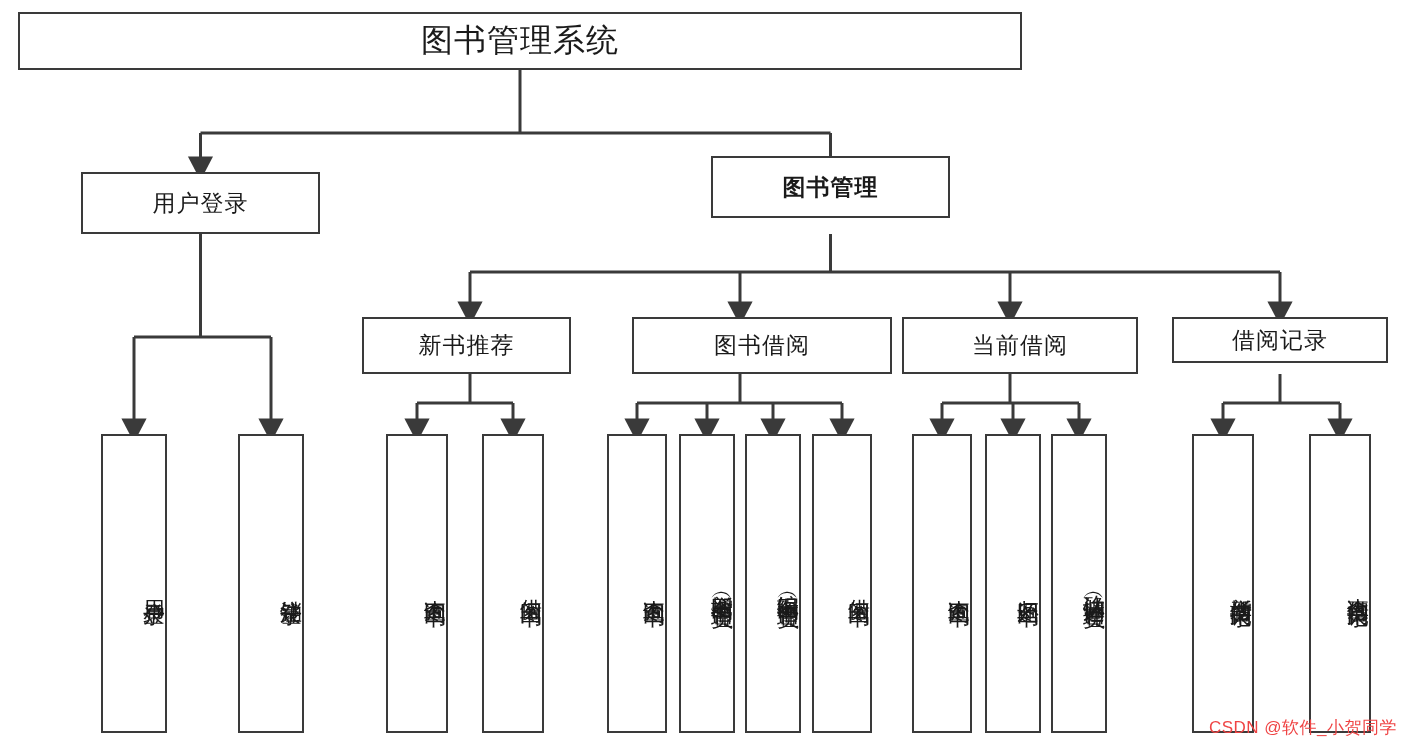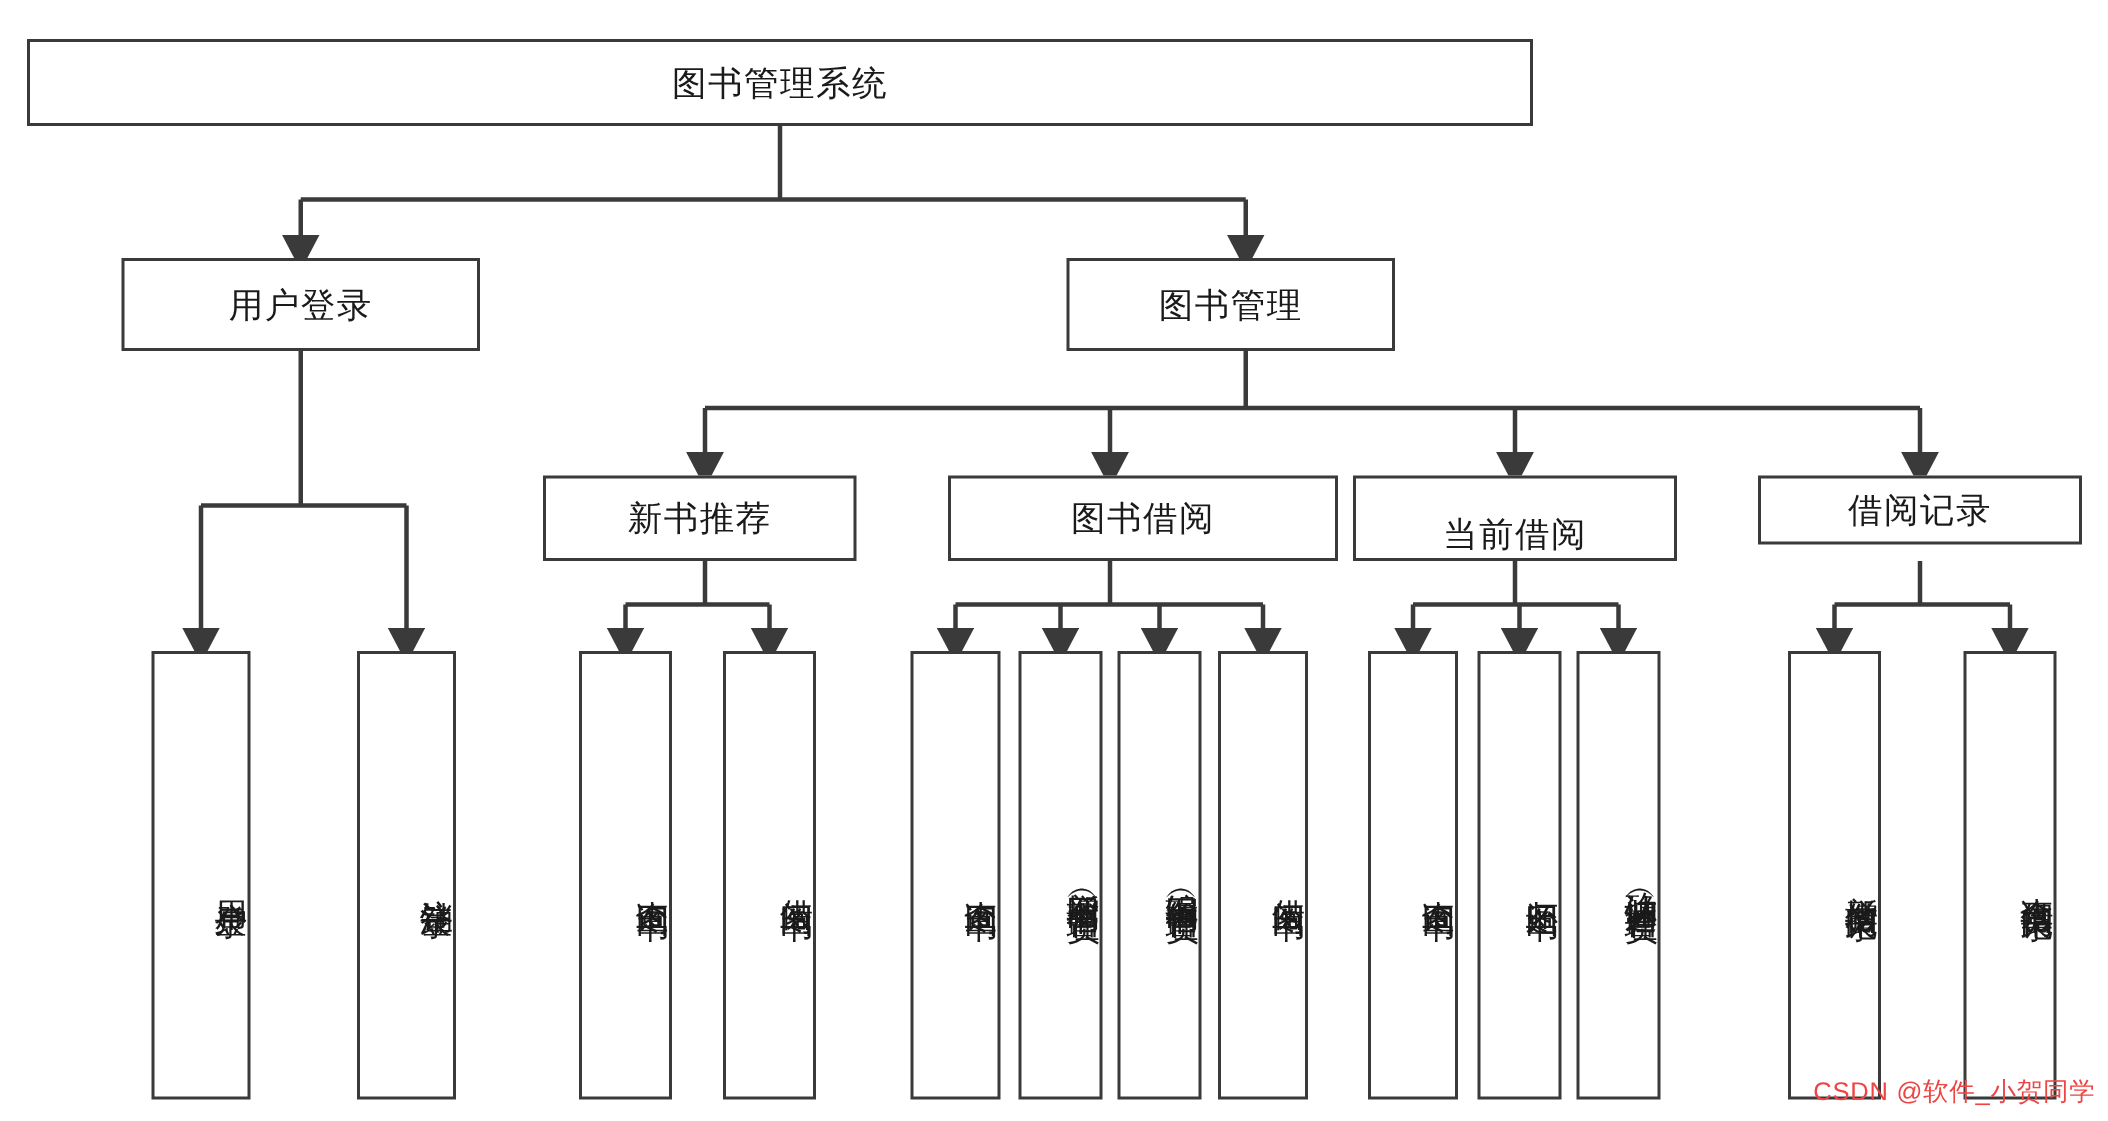--- a/index.html
+++ b/index.html
@@ -40,22 +40,21 @@
     justify-content: center;
     padding-top: 4px;
     line-height: 1;
   }
   .node.v .vtext {
     writing-mode: vertical-rl;
     text-orientation: upright;
     white-space: nowrap;
   }
   .node.root {
-    font-size: 23px;
-    margin-top: 14px;
+    font-size: 32px;
   }
   svg.links {
     position: absolute;
     left: 0;
     top: 0;
     width: 1405px;
     height: 747px;
     pointer-events: none;
   }
   .watermark {
@@ -116,30 +115,30 @@
       </g>
   </svg>
 
   <div id="node-layer">
       <div class="node h root" style="left: 18px; top: 12px; width: 1004px; height: 58px;">
         <span>图书管理系统</span>
       </div>
       <div class="node h" style="left: 81px; top: 172px; width: 239px; height: 62px;">
         <span>用户登录</span>
       </div>
-      <div class="node h" style="left: 711px; top: 172px; width: 219px; height: 62px;">
+      <div class="node h" style="left: 711px; top: 156px; width: 239px; height: 62px; font-weight: bold;">
         <span>图书管理</span>
       </div>
       <div class="node h" style="left: 362px; top: 317px; width: 209px; height: 57px;">
         <span>新书推荐</span>
       </div>
       <div class="node h" style="left: 632px; top: 317px; width: 260px; height: 57px;">
         <span>图书借阅</span>
       </div>
-      <div class="node h" style="left: 902px; top: 317px; width: 216px; height: 57px; align-items: flex-end;">
+      <div class="node h" style="left: 902px; top: 317px; width: 236px; height: 57px;">
         <span>当前借阅</span>
       </div>
       <div class="node h" style="left: 1172px; top: 317px; width: 216px; height: 46px;">
         <span>借阅记录</span>
       </div>
       <div class="node v" style="left: 101px; top: 434px; width: 66px; height: 299px;">
         <span class="vtext">用户登录</span>
       </div>
       <div class="node v" style="left: 238px; top: 434px; width: 66px; height: 299px;">
         <span class="vtext">注销登录</span>

